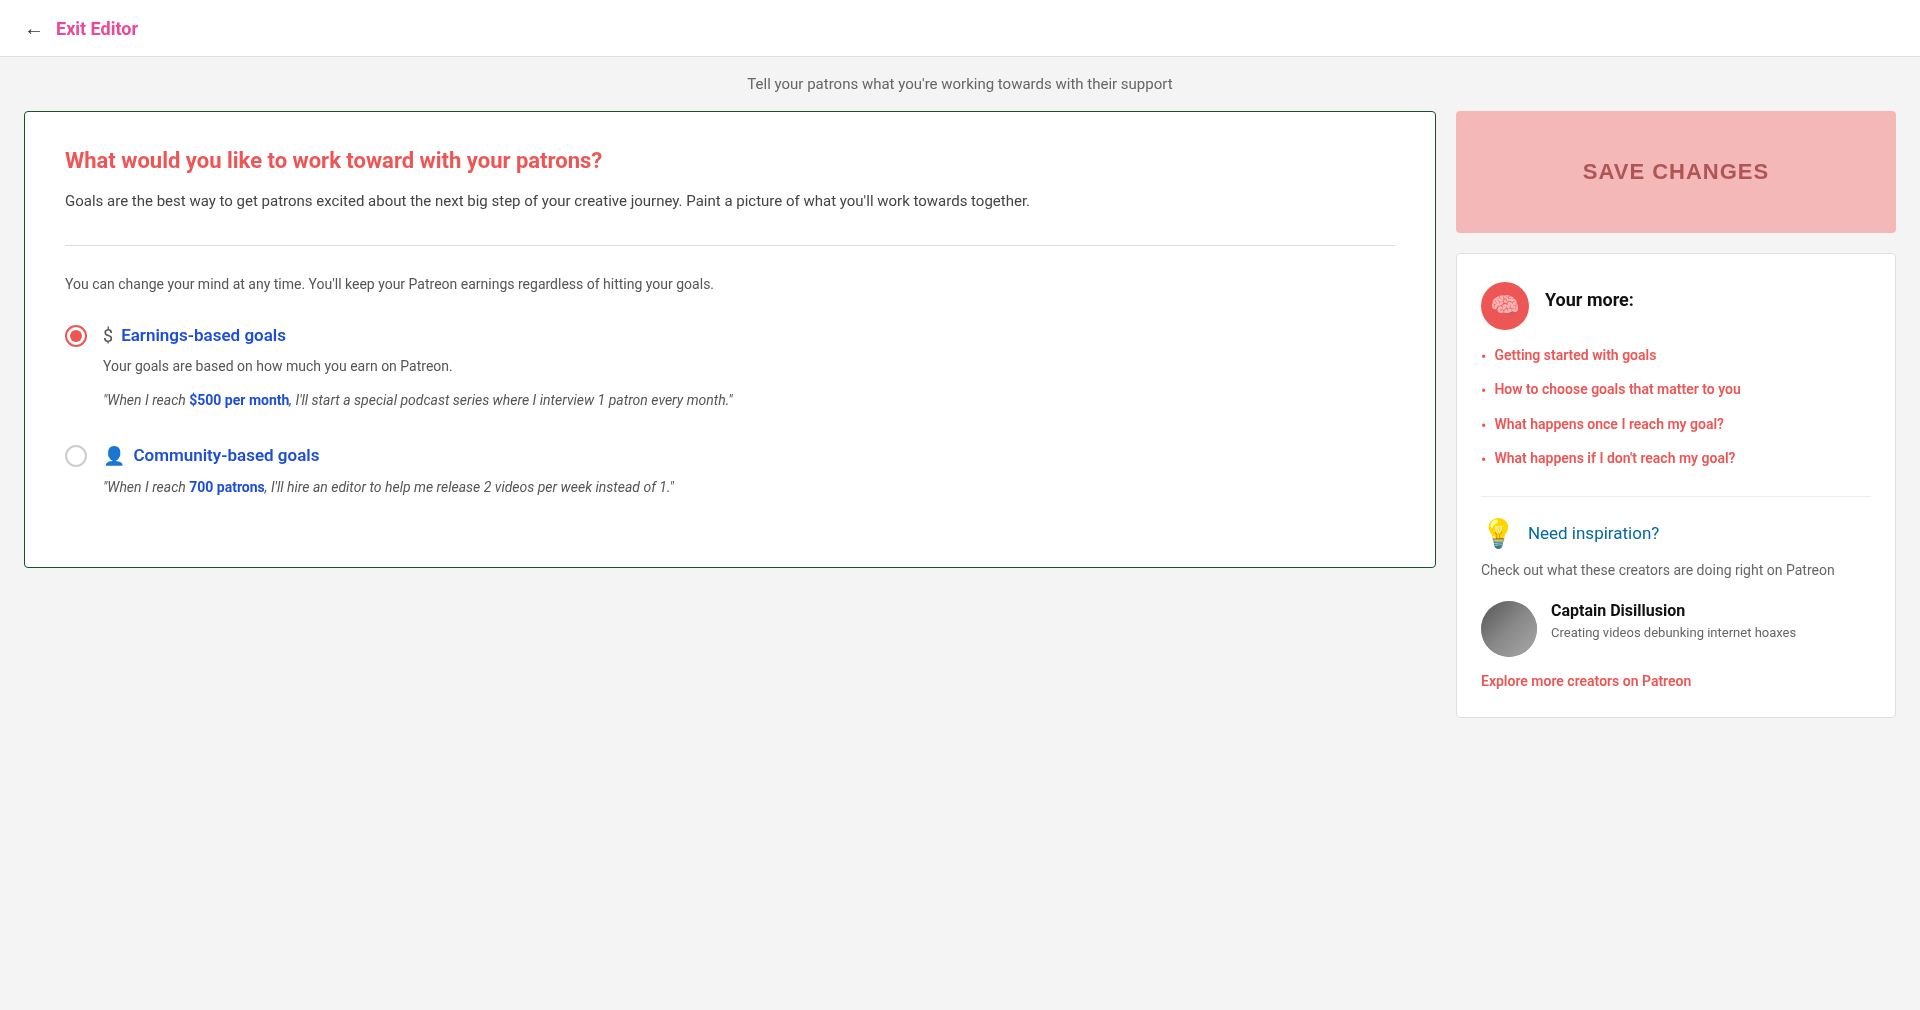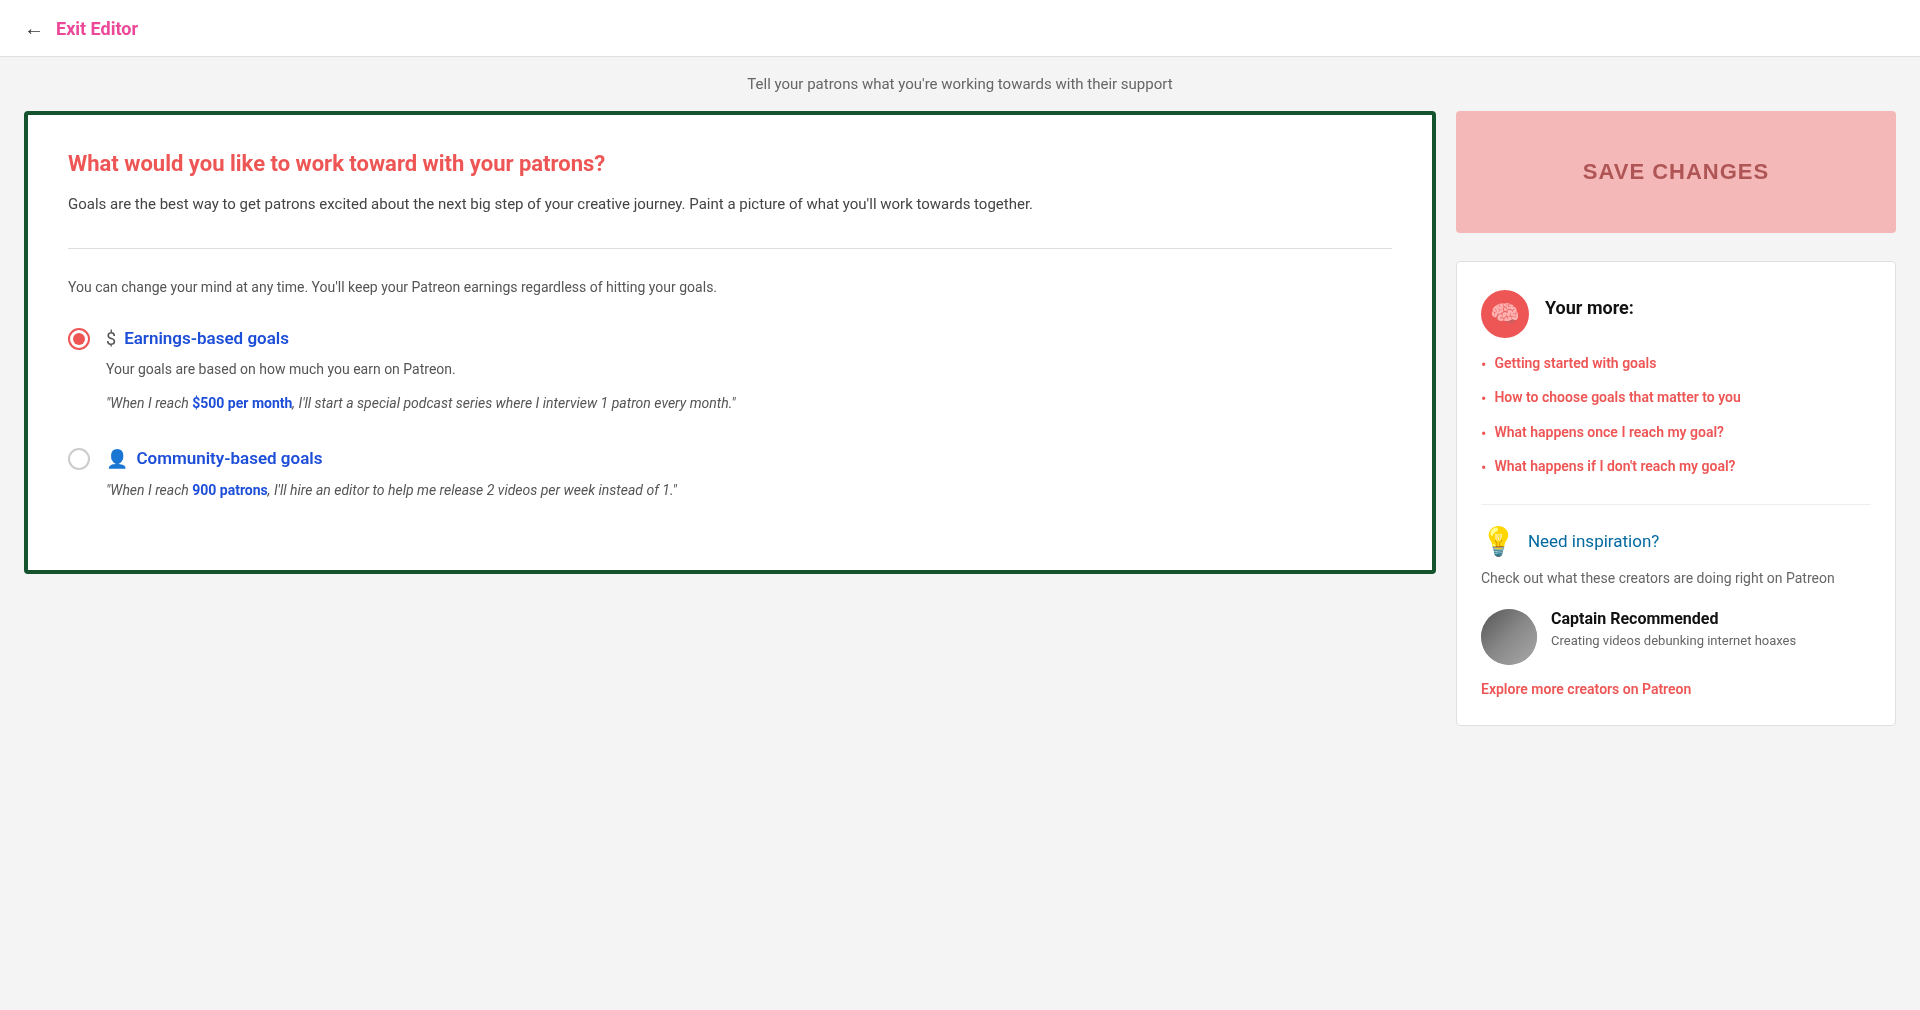--- a/index.html
+++ b/index.html
@@ -43,21 +43,21 @@
       display: flex;
       gap: 0;
       padding: 0 24px 24px 24px;
       max-width: 1920px;
       align-items: flex-start;
     }
 
     .left-panel {
       flex: 1;
       background: #fff;
-      border: 4px solid #14532d;
+      border: 1px solid #14532d;
       border-radius: 4px;
       padding: 36px 40px;
       margin-right: 20px;
     }
 
     .section-title-red {
       color: #e55;
       font-size: 22px;
       font-weight: 700;
       margin-bottom: 16px;
@@ -183,21 +183,21 @@
       font-weight: 700;
       color: #1d4ed8;
     }
 
     
     .right-panel {
       width: 440px;
       flex-shrink: 0;
       display: flex;
       flex-direction: column;
-      gap: 16px;
+      gap: 8px;
     }
 
     .save-changes-btn {
       background: #f4b8b8;
       color: #b05555;
       border: none;
       border-radius: 4px;
       padding: 48px 24px;
       font-size: 22px;
       font-weight: 700;
@@ -382,21 +382,21 @@
     </div>
 
     <div class="goal-option">
       <div class="radio-btn"></div>
       <div class="goal-content">
         <div class="goal-label-row">
           <span class="goal-icon">👤</span>
           <span class="goal-label">Community-based goals</span>
         </div>
         <div class="goal-example">
-          "When I reach <strong>900 patrons</strong>, I'll hire an editor to help me release 2 videos per week instead of 1."
+          "When I reach <strong>700 patrons</strong>, I'll hire an editor to help me release 2 videos per week instead of 1."
         </div>
       </div>
     </div>
   </div>
 
   <div class="right-panel">
     <button class="save-changes-btn">SAVE CHANGES</button>
 
     <div class="sidebar-card">
 
@@ -428,21 +428,21 @@
           <span class="inspiration-icon">💡</span>
           <span class="inspiration-title">Need inspiration?</span>
         </div>
         <div class="inspiration-desc">Check out what these creators are doing right on Patreon</div>
 
         <div class="creator-card">
           <div class="creator-avatar">
             <div class="creator-avatar-img"></div>
           </div>
           <div>
-            <div class="creator-name">Captain Recommended</div>
+            <div class="creator-name">Captain Disillusion</div>
             <div class="creator-desc">Creating videos debunking internet hoaxes</div>
           </div>
         </div>
 
         <a class="explore-link">Explore more creators on Patreon</a>
       </div>
     </div>
   </div>
 
 </div>

